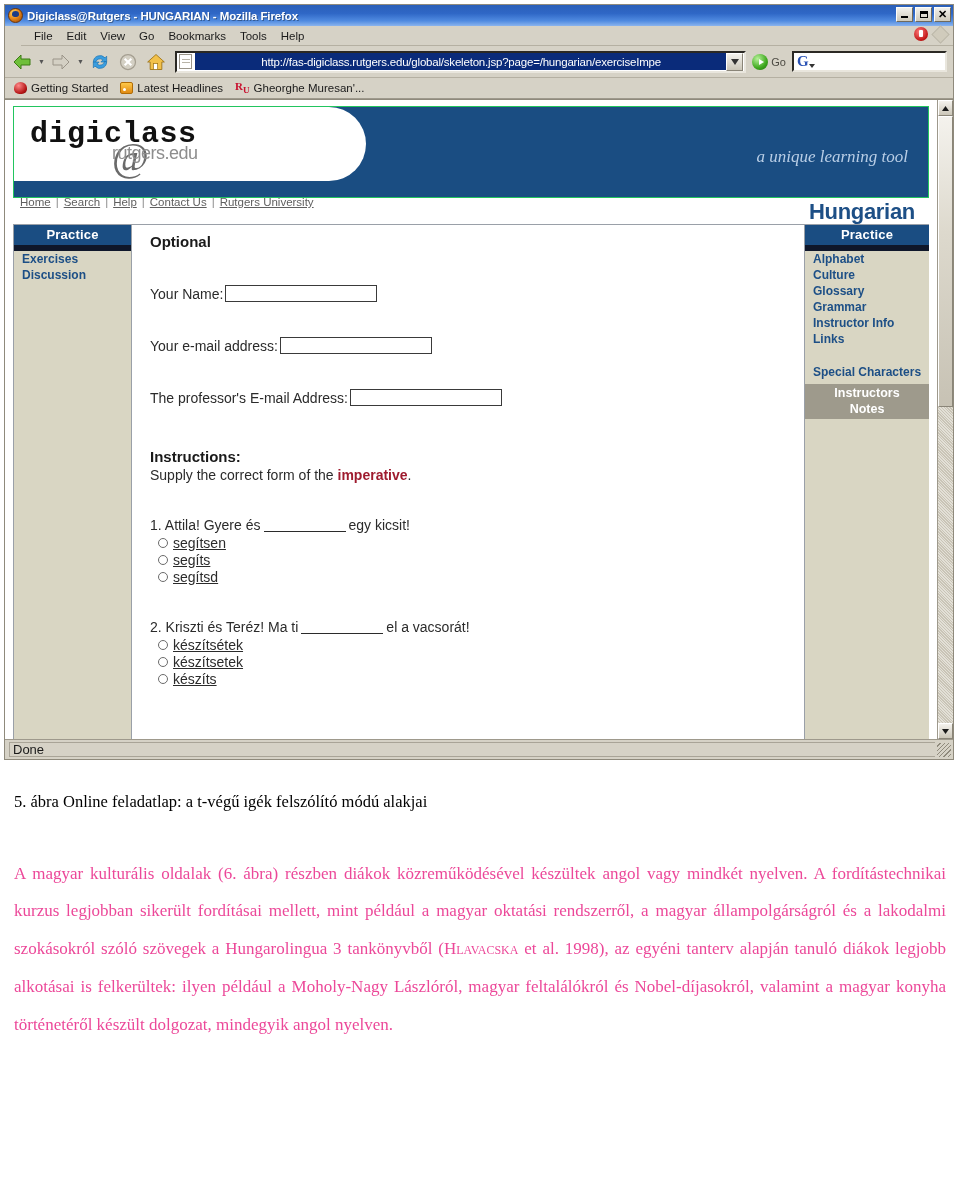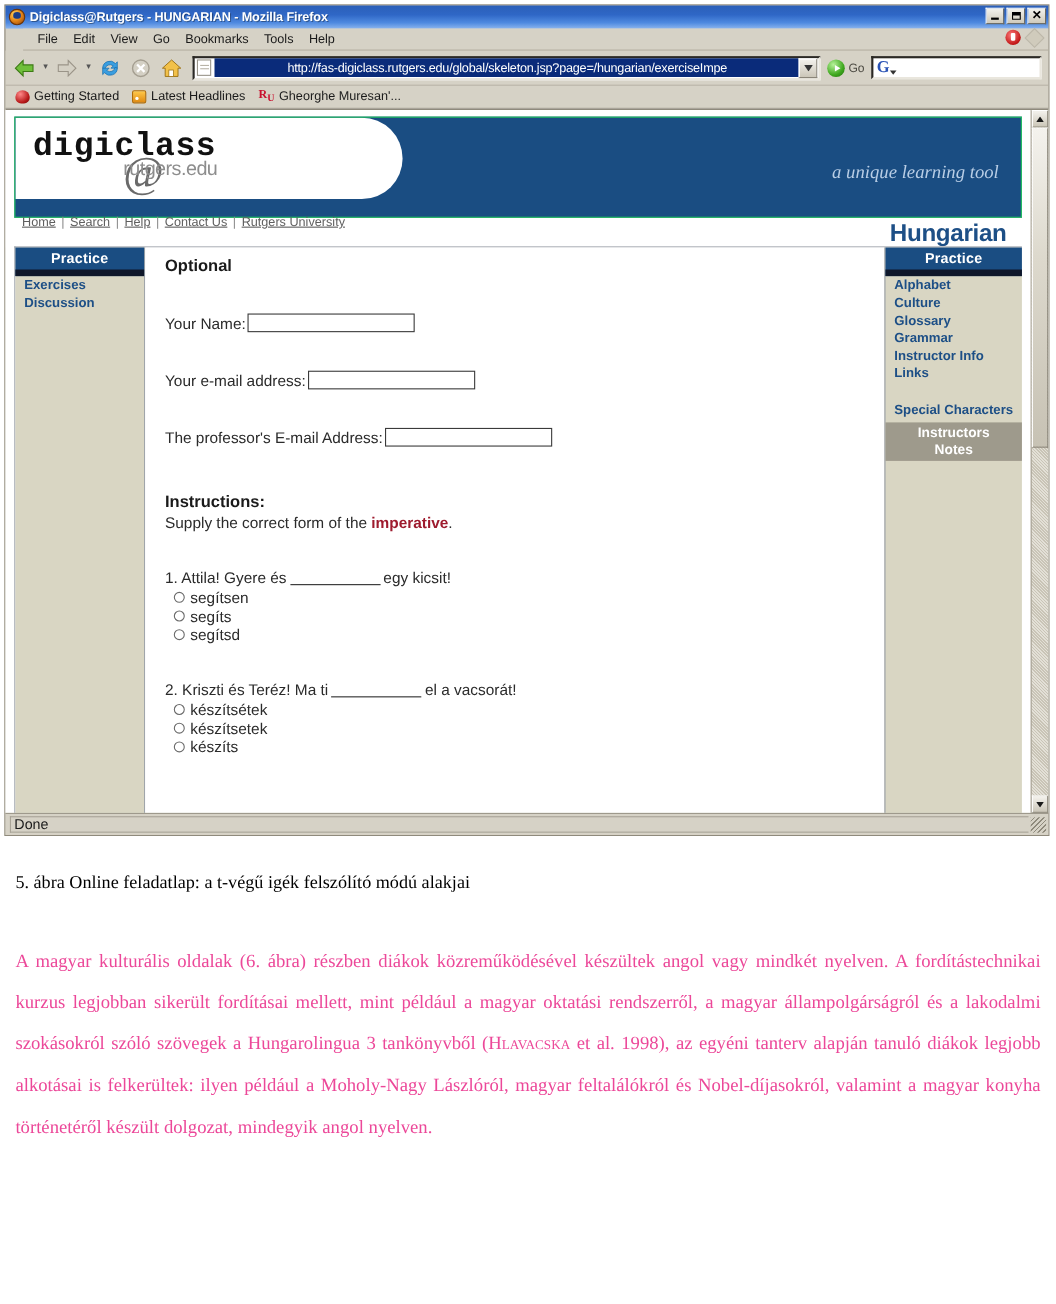--- a/index.html
+++ b/index.html
@@ -460,20 +460,21 @@
     margin: 0 3px;
     vertical-align: -2px;
   }
   .opt-row {
     display: flex;
     align-items: center;
     margin-left: 10px;
     margin-bottom: 1px;
     font-size: 14px;
     color: #2b2b2b;
+    text-decoration: underline;
   }
   .radio {
     width: 10px; height: 10px;
     border: 1px solid #6b6b6b;
     border-radius: 50%;
     background: #ffffff;
     margin-right: 5px;
     flex: 0 0 auto;
   }
 

